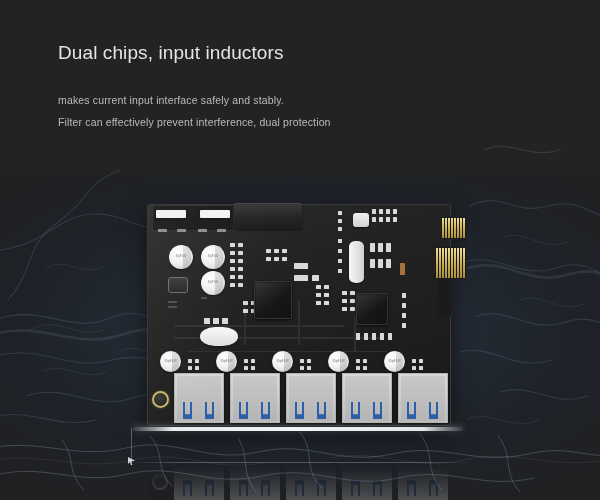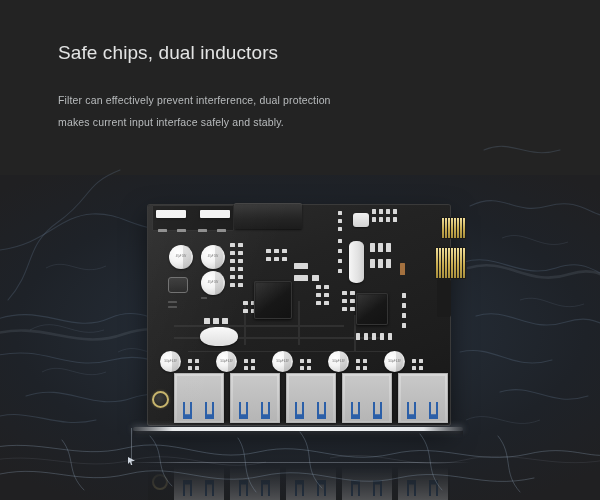--- a/index.html
+++ b/index.html
@@ -244,24 +244,24 @@
         <path d="M466 420 C 492 408, 510 432, 540 420"></path>
       </g>
       <g fill="none" stroke="#aebdcc" stroke-opacity=".14" stroke-width="2.6" stroke-linecap="round">
         <path d="M-14 336 C 44 318, 74 352, 124 334 C 176 316, 206 356, 258 340"></path>
         <path d="M468 268 C 508 256, 528 288, 570 274 C 602 264, 610 286, 620 280"></path>
       </g>
     </svg>
   </div>
 
   <div class="copy">
-    <div class="h2">Safe chips, dual inductors</div>
+    <div class="h2">Dual chips, input inductors</div>
     <div class="para">
+      <p>makes current input interface safely and stably.</p>
       <p>Filter can effectively prevent interference, dual protection</p>
-      <p>makes current input interface safely and stably.</p>
     </div>
   </div>
 
   <div class="board">
     <div class="notch"></div>
 
     <div class="trace" style="left:26px;top:120px;width:170px;height:2px;"></div>
     <div class="trace" style="left:26px;top:132px;width:210px;height:2px;"></div>
     <div class="trace" style="left:96px;top:100px;width:2px;height:40px;"></div>
     <div class="trace" style="left:150px;top:96px;width:2px;height:44px;"></div>

